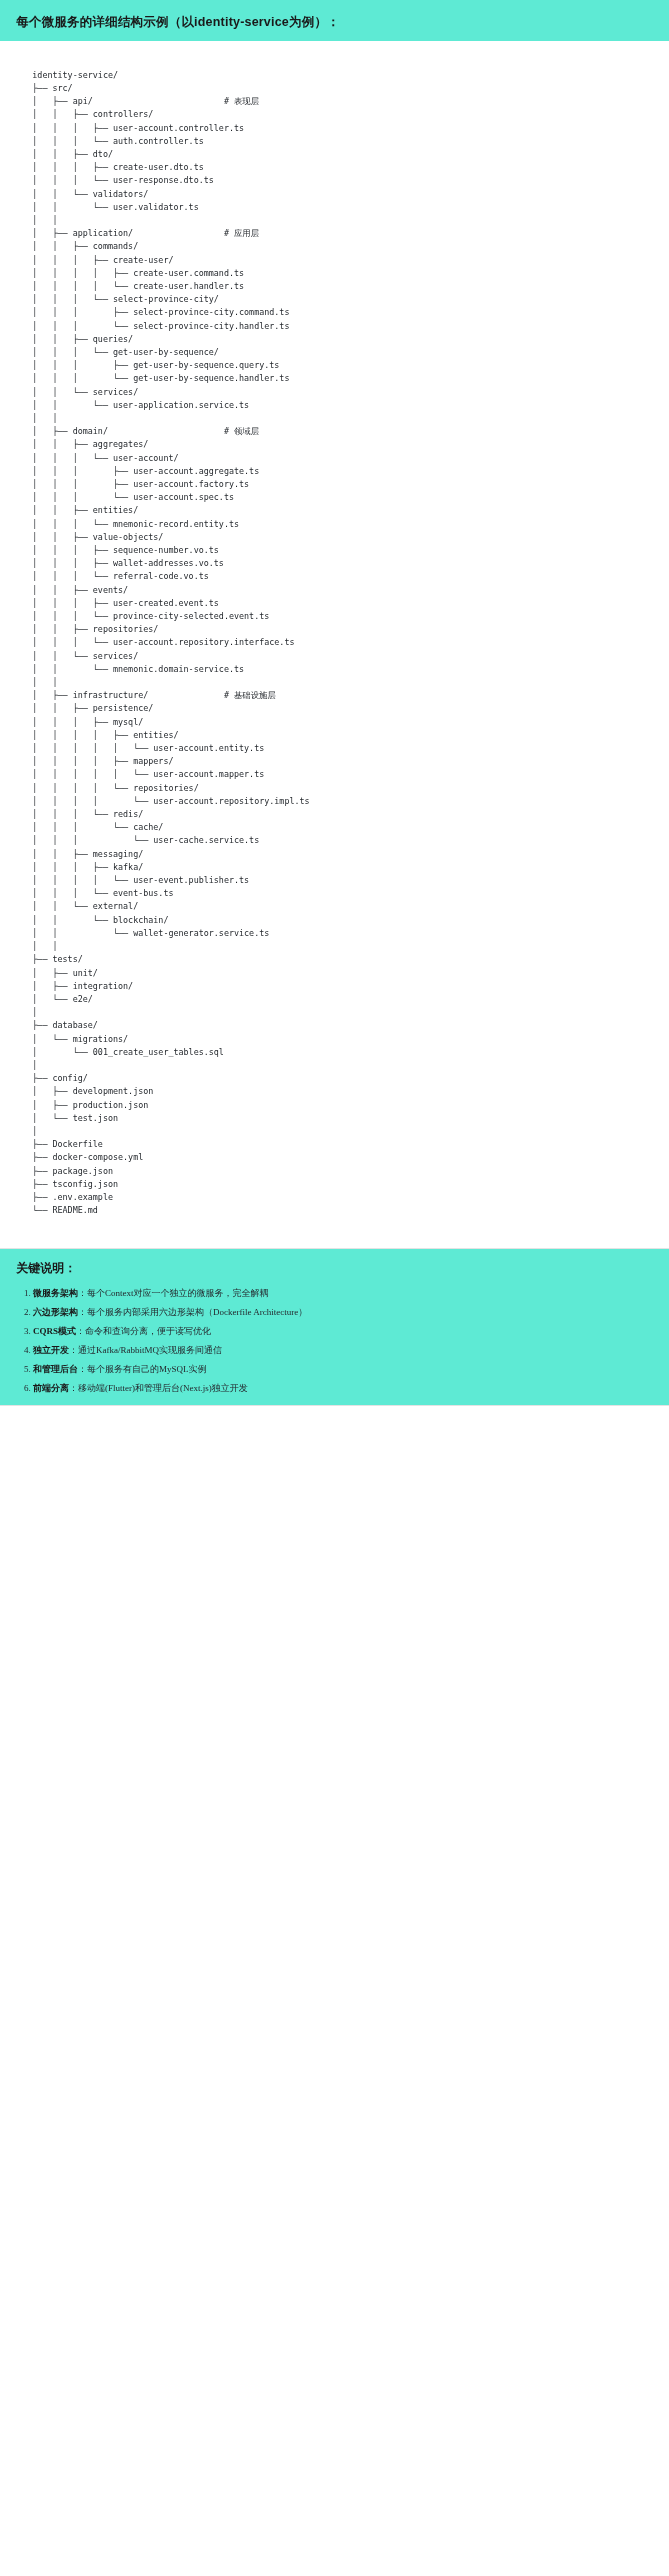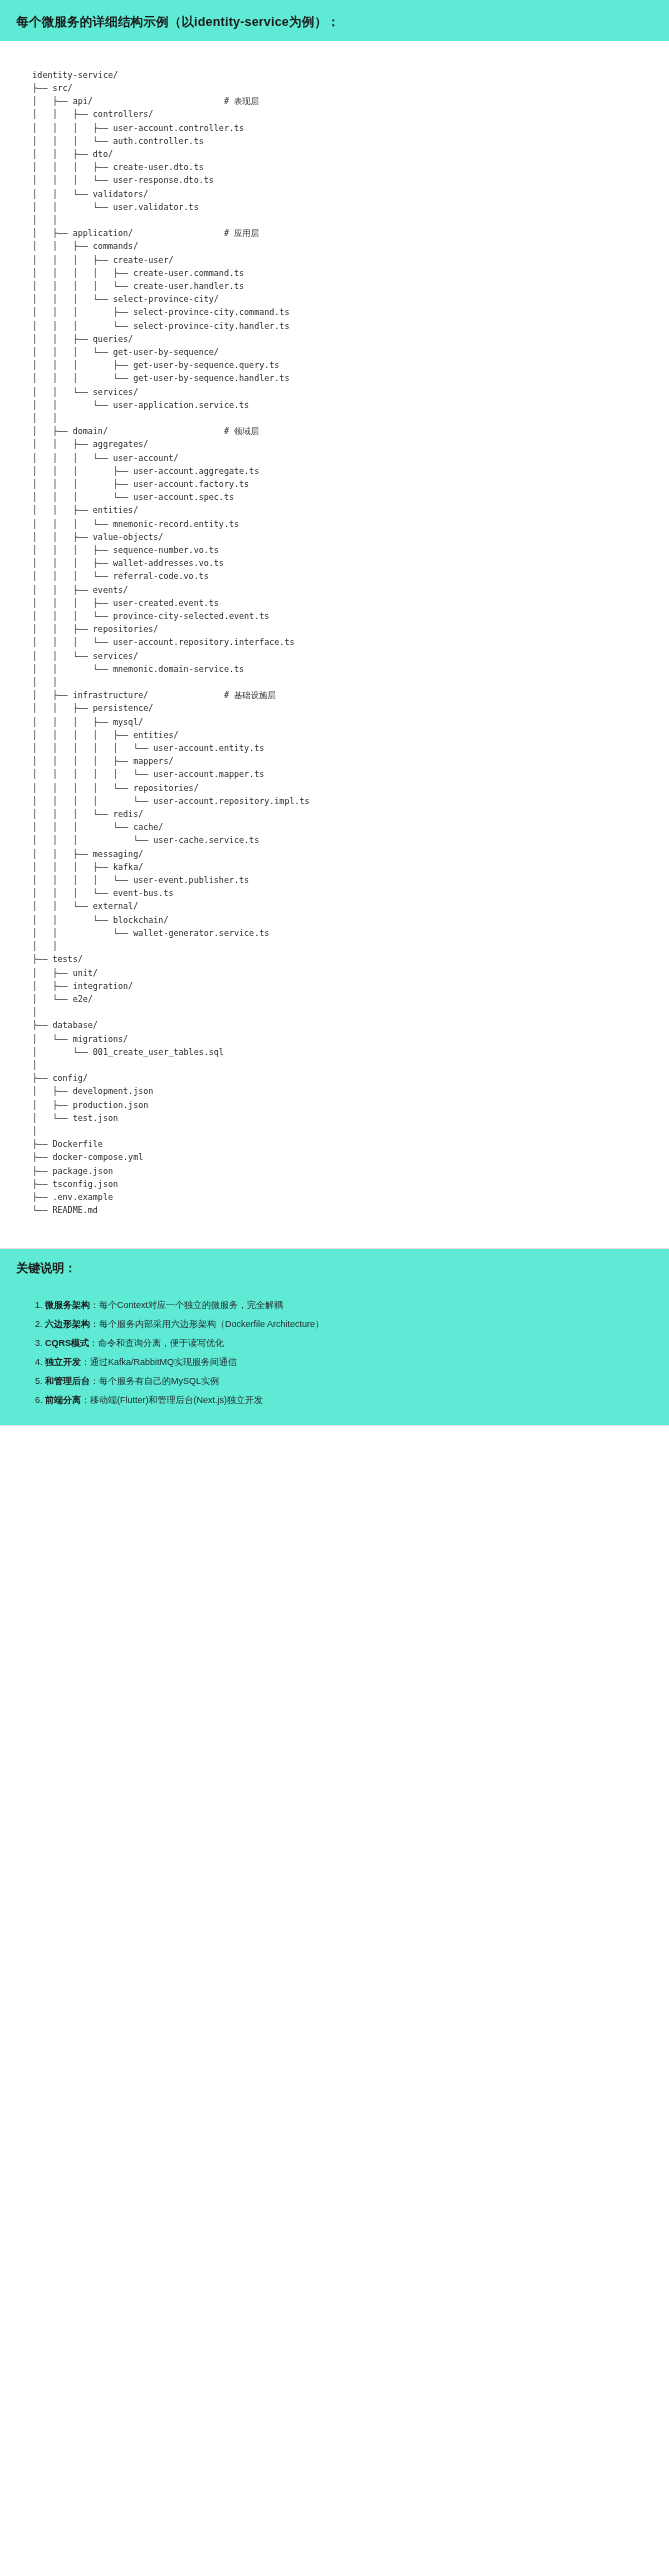--- a/index.html
+++ b/index.html
@@ -42,23 +42,24 @@
     white-space: pre;
     letter-spacing: 0px;
   }
   .section-title {
     font-size: 12px;
     font-weight: bold;
     color: #1a1a1a;
     padding: 11.3px 16.3px 6.3px 16.3px;
   }
   ol.keypoints {
-    margin: 12px;
+    margin: 0;
     padding: 0 16.3px 3.8px 33px;
     list-style: decimal;
+    font-family: Liberation Serif, serif;
   }
   ol.keypoints li {
     font-size: 9px;
     line-height: 19px;
     color: #24292e;
   }
   ol.keypoints li b {
     color: #1a1a1a;
   }
   .footer {

